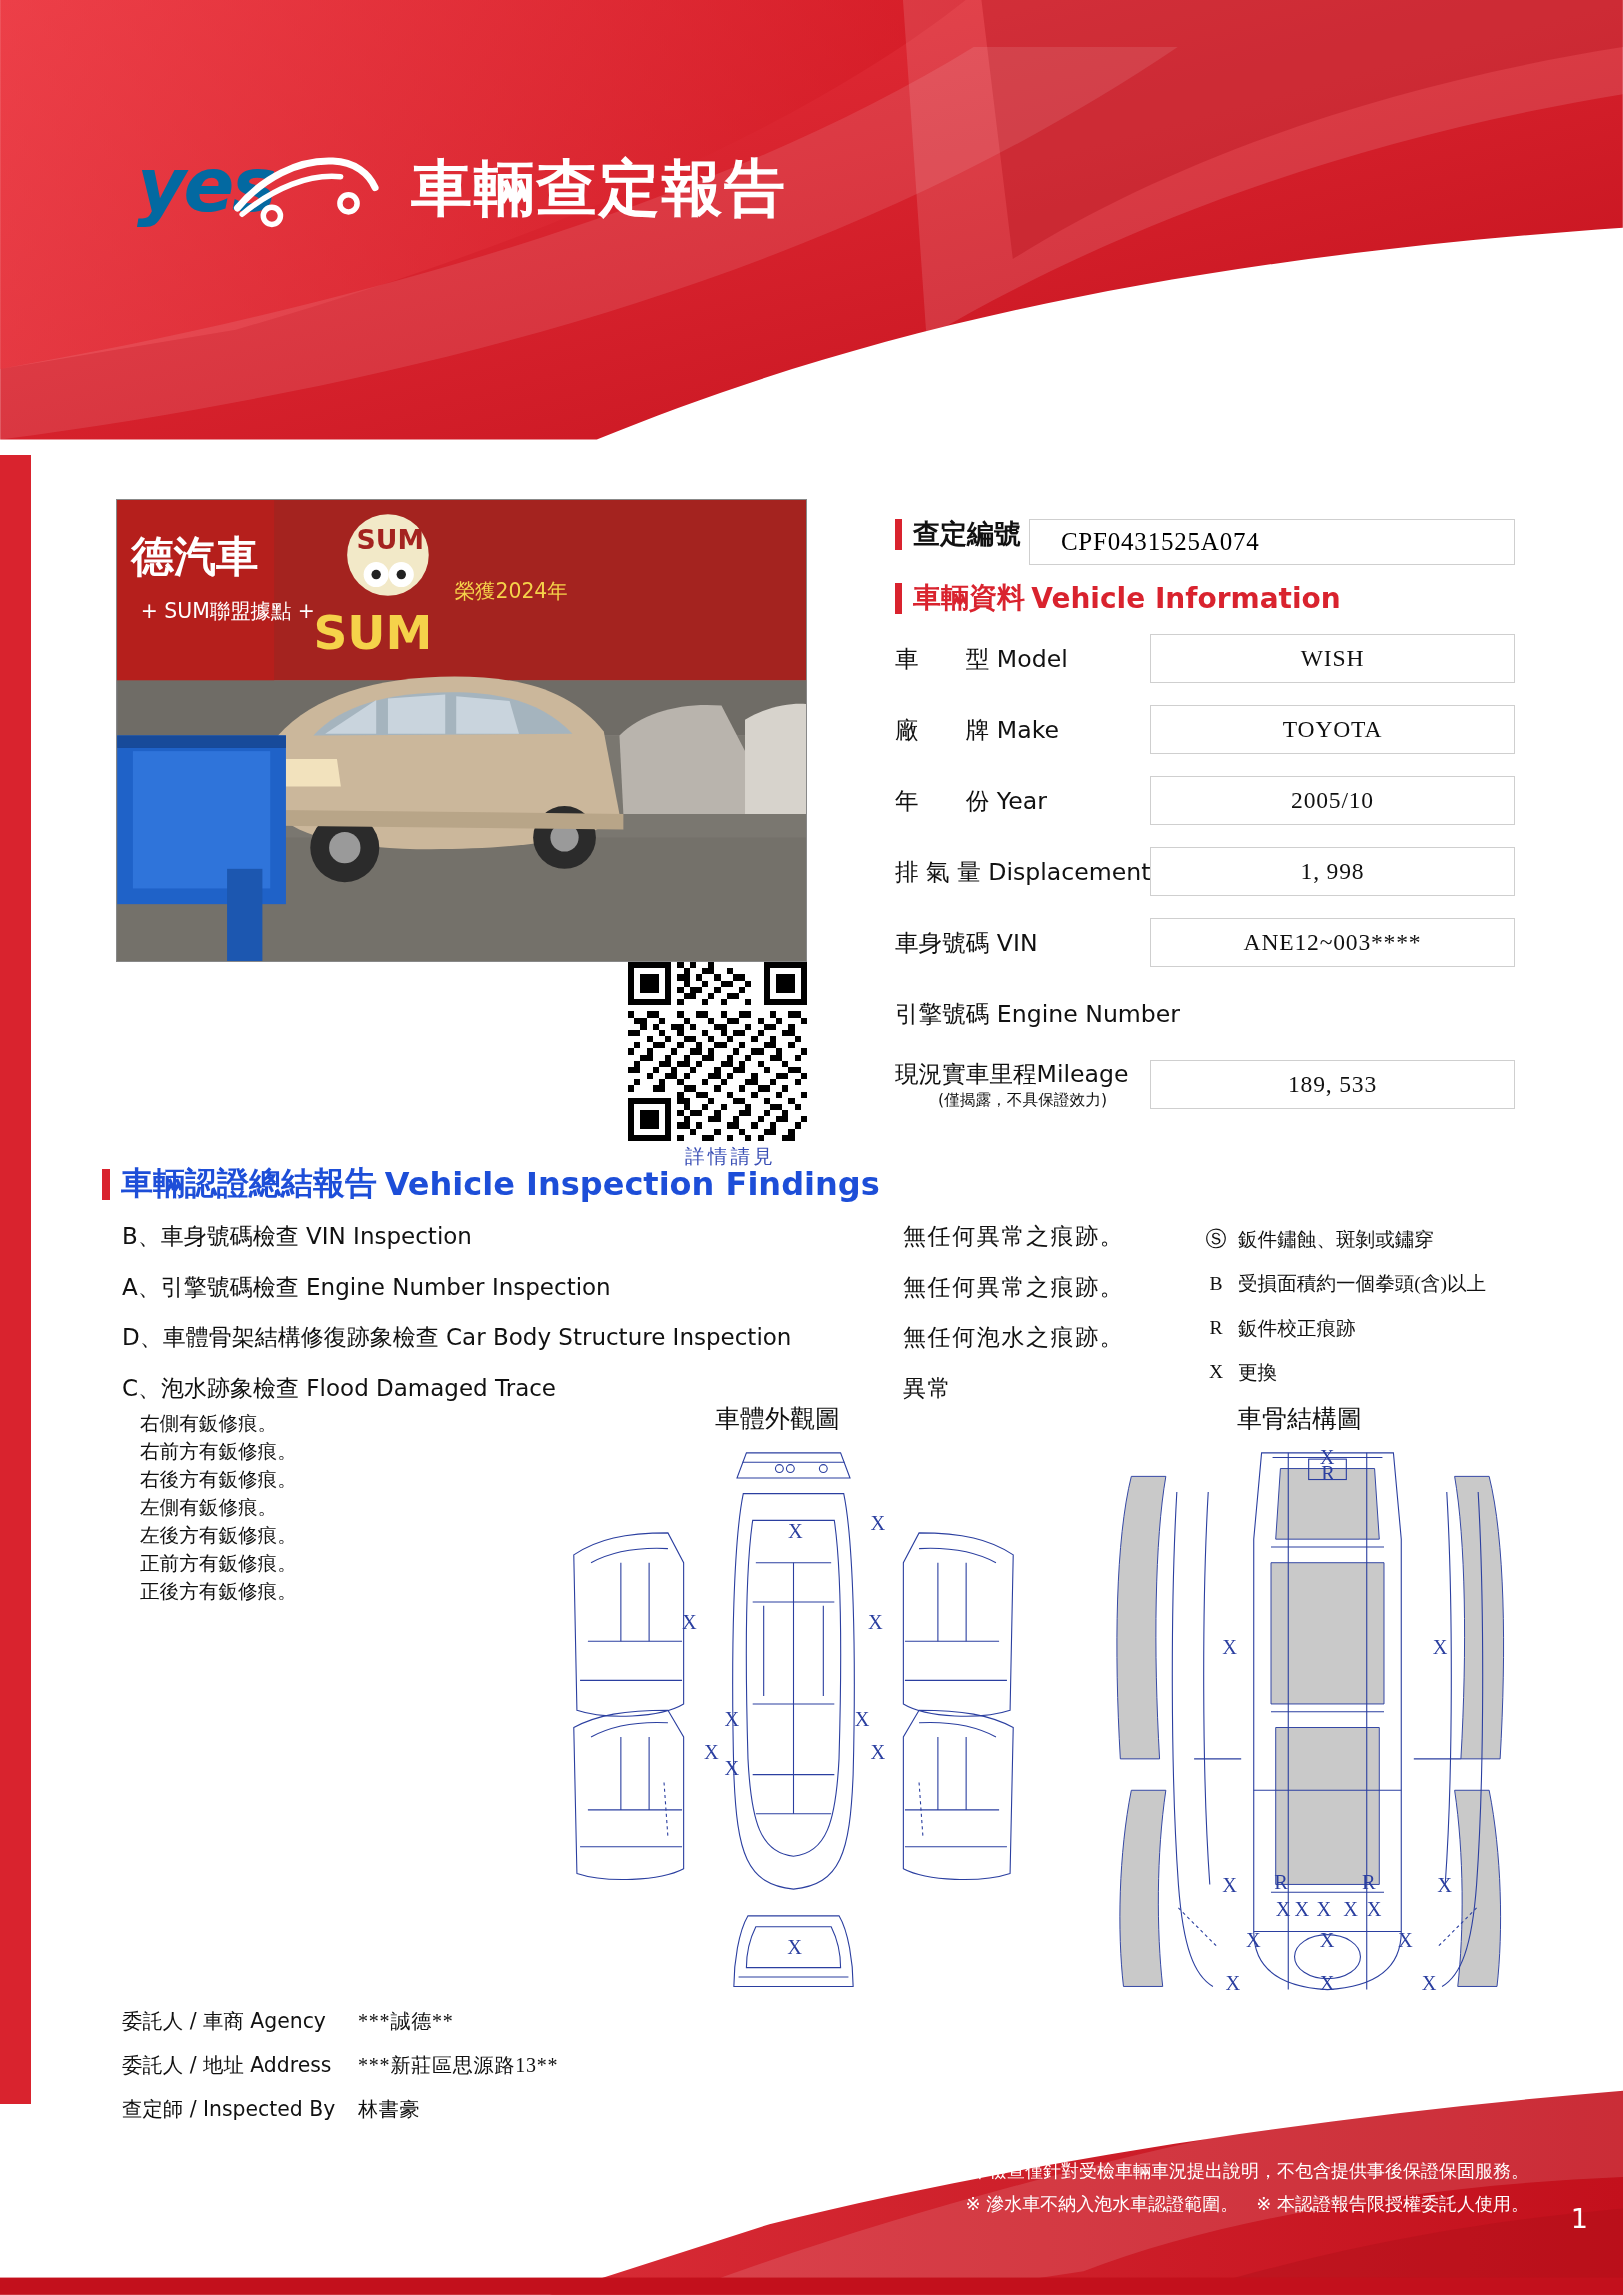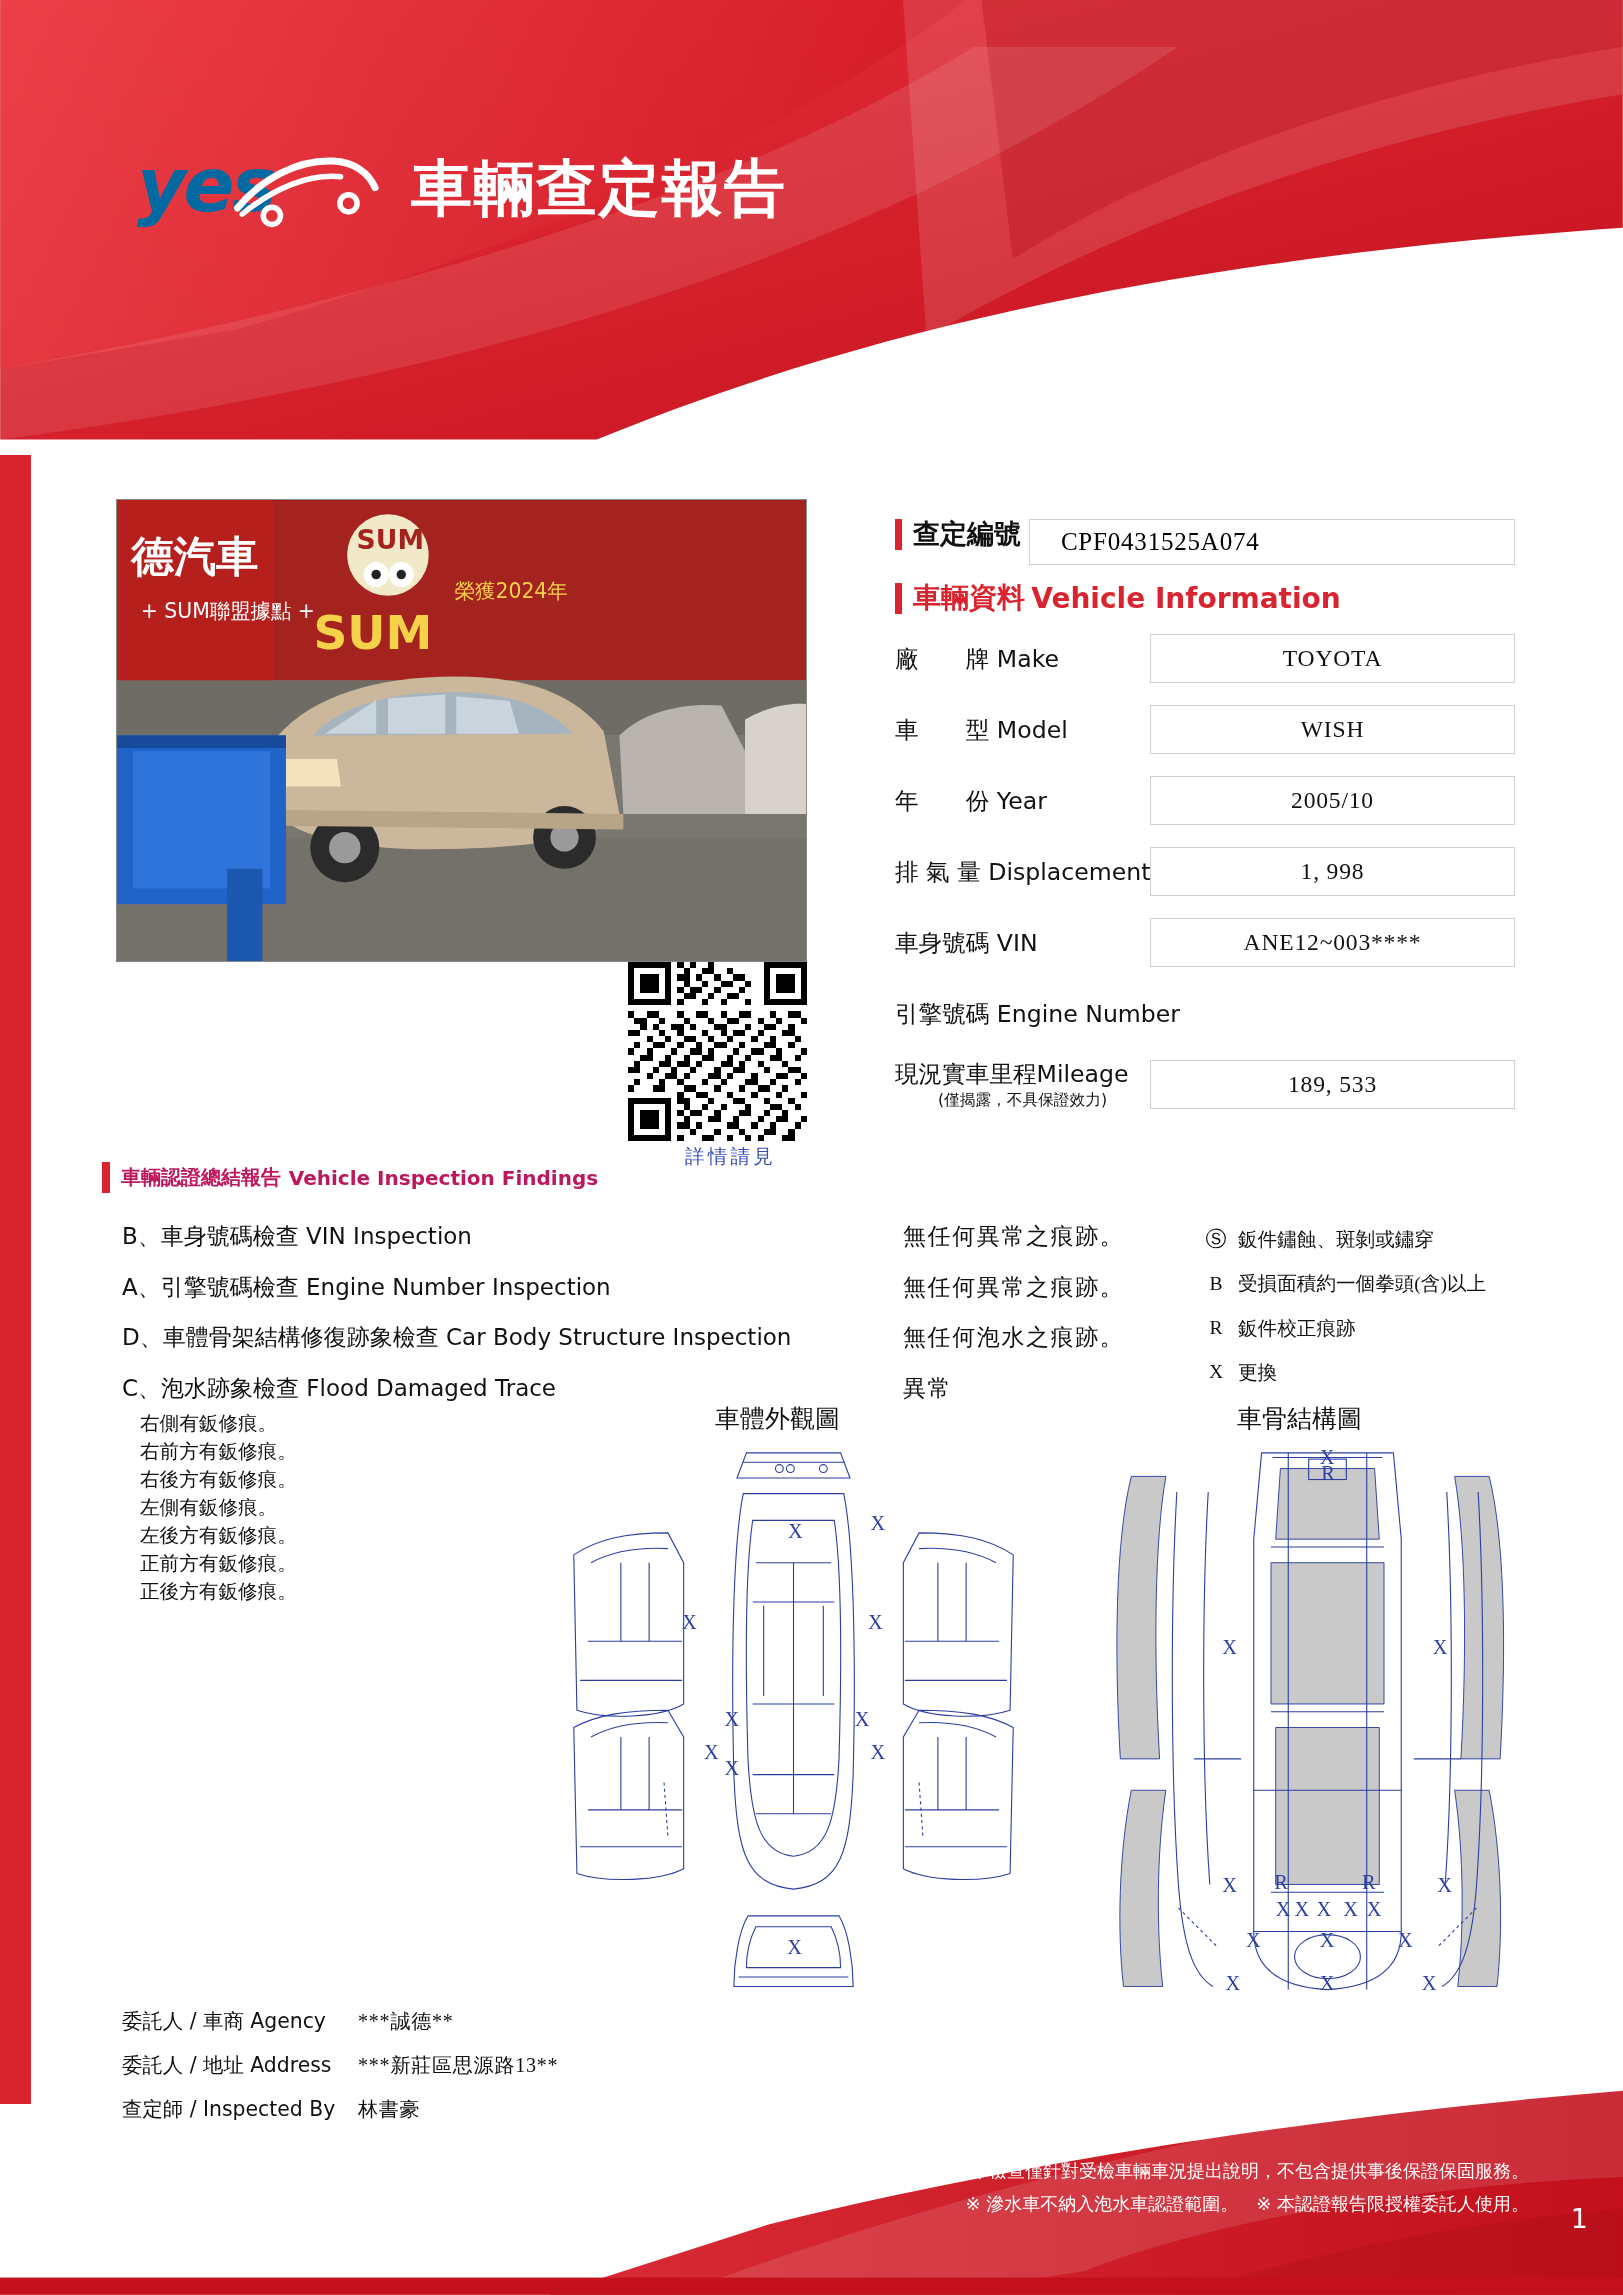--- a/index.html
+++ b/index.html
@@ -175,22 +175,22 @@
   
   .findings-head {
     position: absolute;
     left: 102px; top: 1162px;
     display: flex; align-items: center;
   }
   .findings-head .bar { width: 7.9px; height: 31px; }
   .findings-head .cn, .findings-head .en {
     font-family: "DejaVu Sans", sans-serif;
     font-weight: bold;
-    font-size: 20px;
-    color: #be185d;
+    font-size: 32px;
+    color: #1d4ed8;
   }
   .findings-head .en { margin-left: 7.9px; }
 
   .findings-list {
     position: absolute;
     left: 122px; top: 1221px;
     width: 746px;
   }
   .finding-item {
     font-family: "DejaVu Sans", sans-serif;
@@ -601,26 +601,26 @@
     <div class="num-value">CPF0431525A074</div>
   </div>
 
   <div class="bar-title">
     <div class="bar"></div>
     <div class="cn">車輛資料</div>
     <div class="en">Vehicle Information</div>
   </div>
 
   <div class="row">
+    <div class="row-label">車　　型 Model</div>
+    <div class="row-value">WISH</div>
+  </div>
+  <div class="row">
     <div class="row-label">廠　　牌 Make</div>
     <div class="row-value">TOYOTA</div>
-  </div>
-  <div class="row">
-    <div class="row-label">車　　型 Model</div>
-    <div class="row-value">WISH</div>
   </div>
   <div class="row">
     <div class="row-label">年　　份 Year</div>
     <div class="row-value">2005/10</div>
   </div>
   <div class="row">
     <div class="row-label">排 氣 量 Displacement</div>
     <div class="row-value">1, 998</div>
   </div>
   <div class="row">

